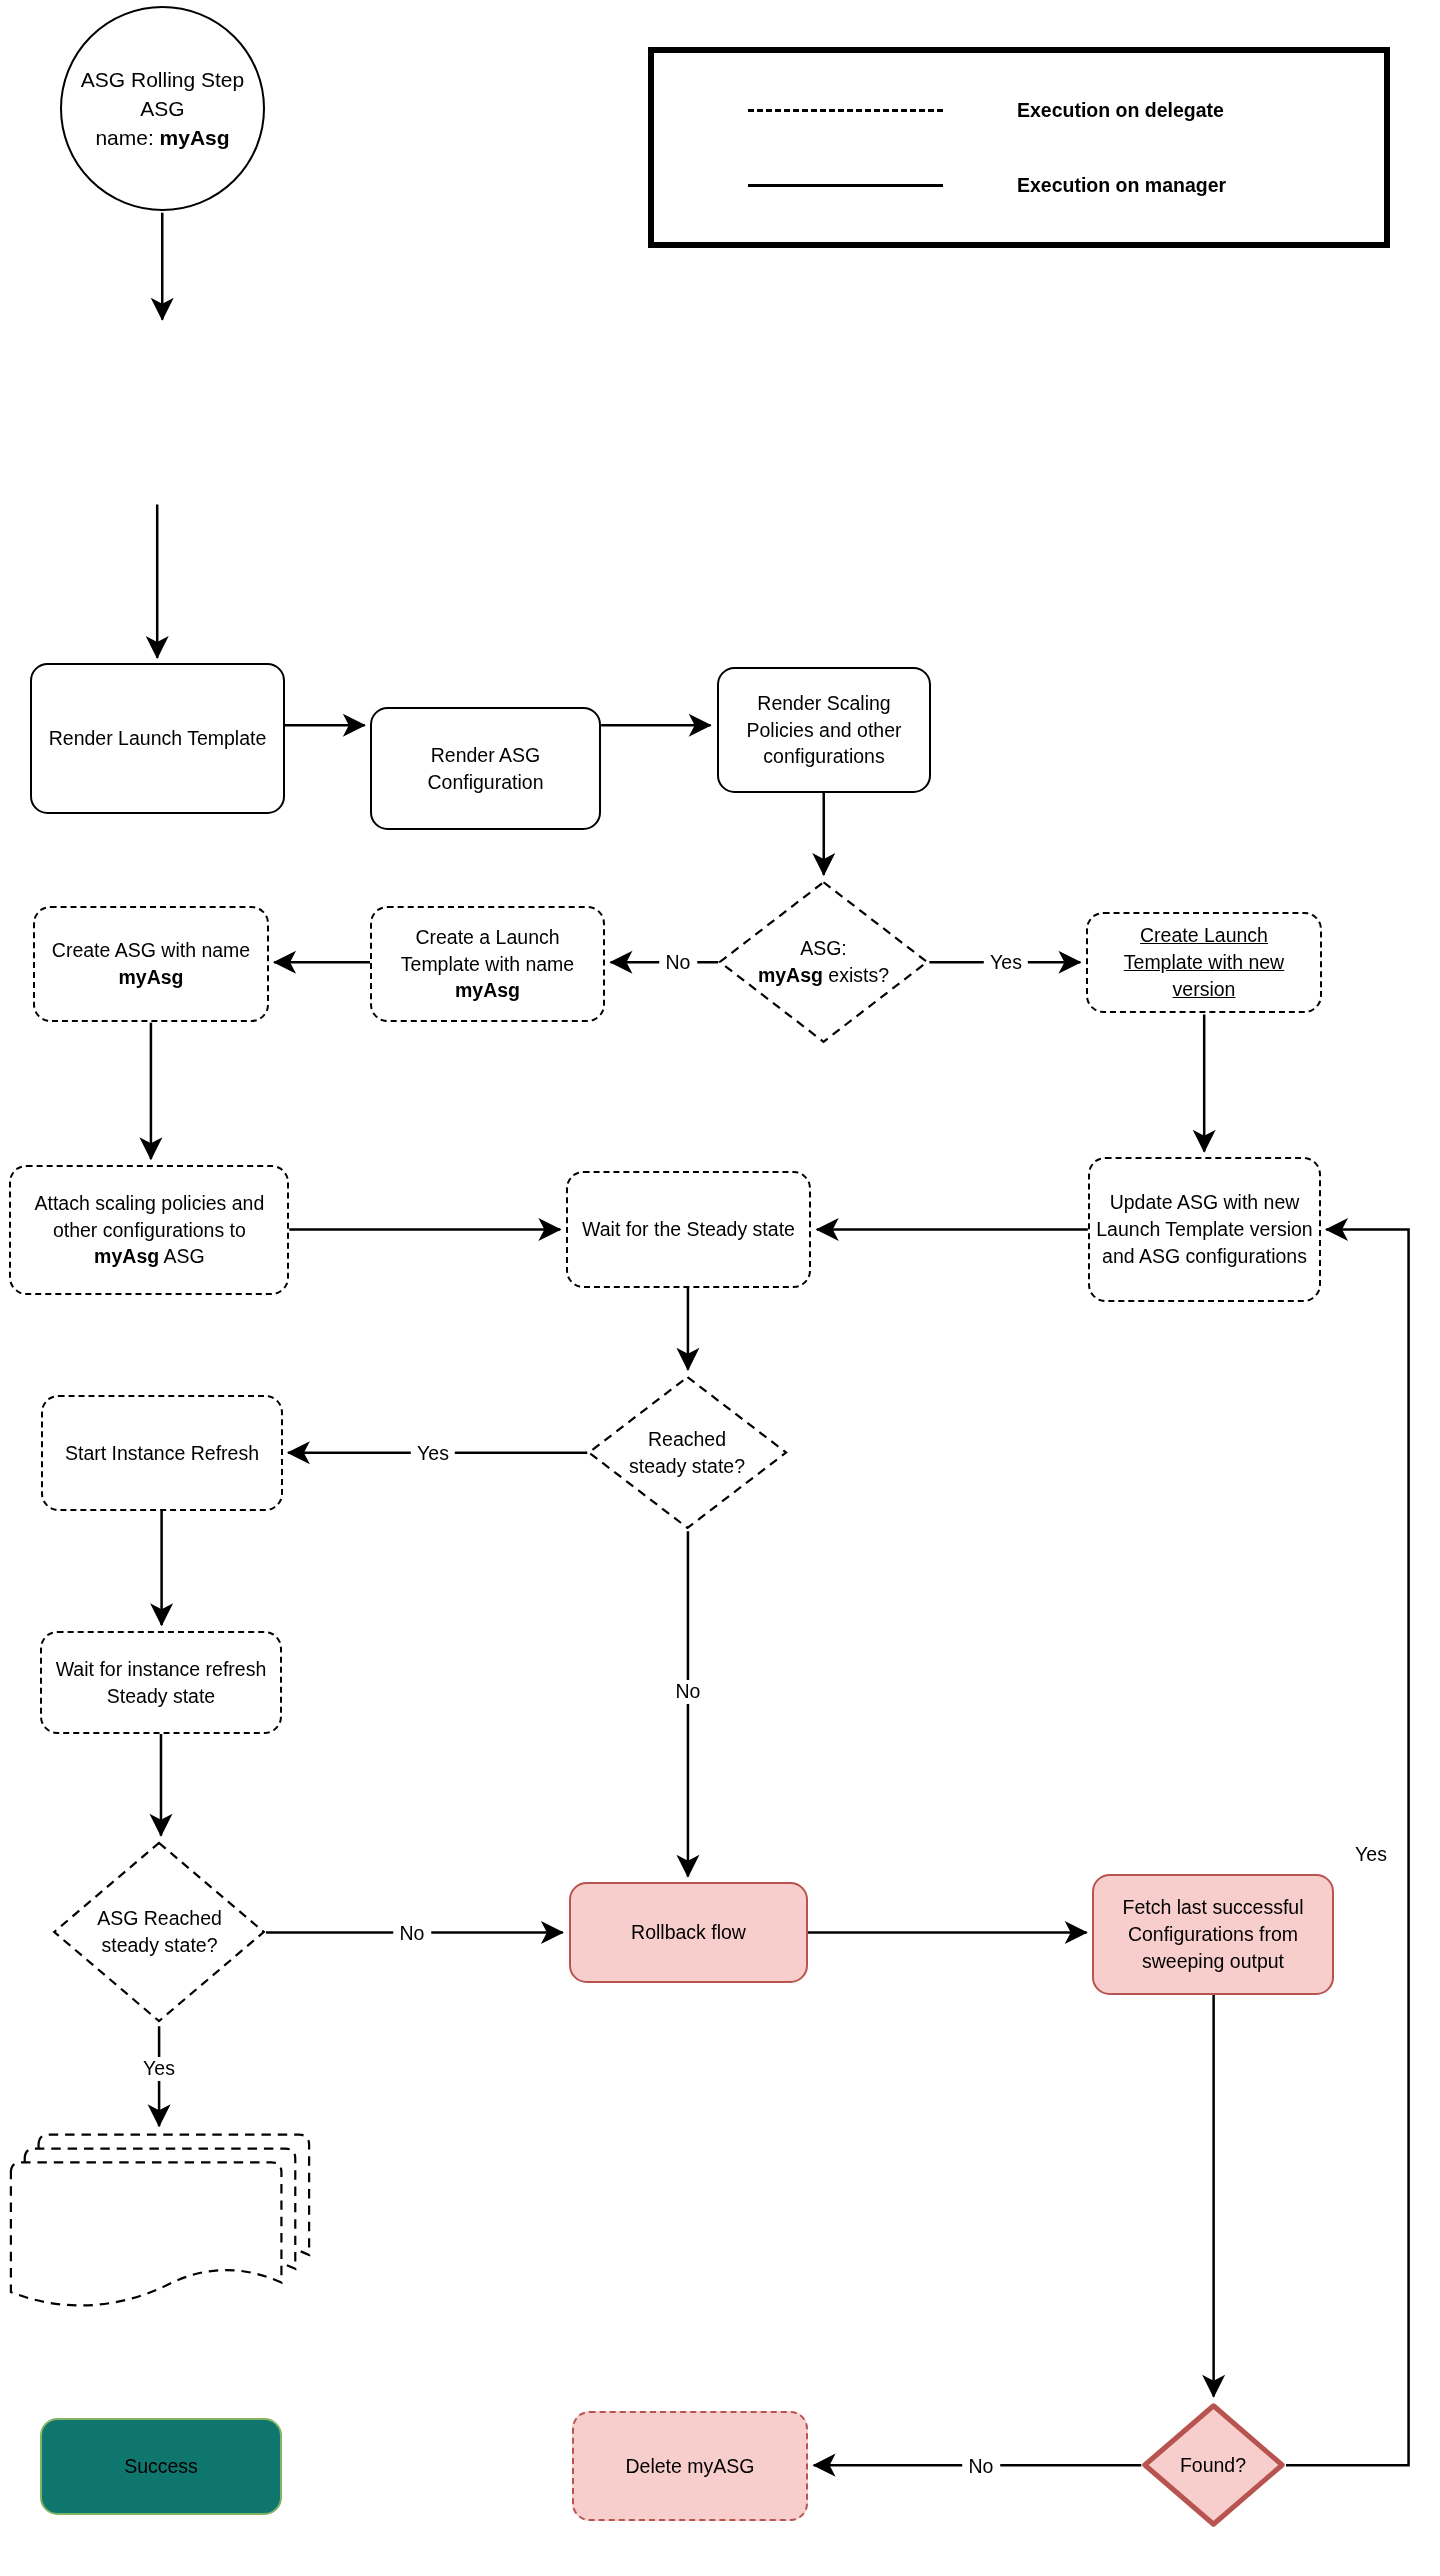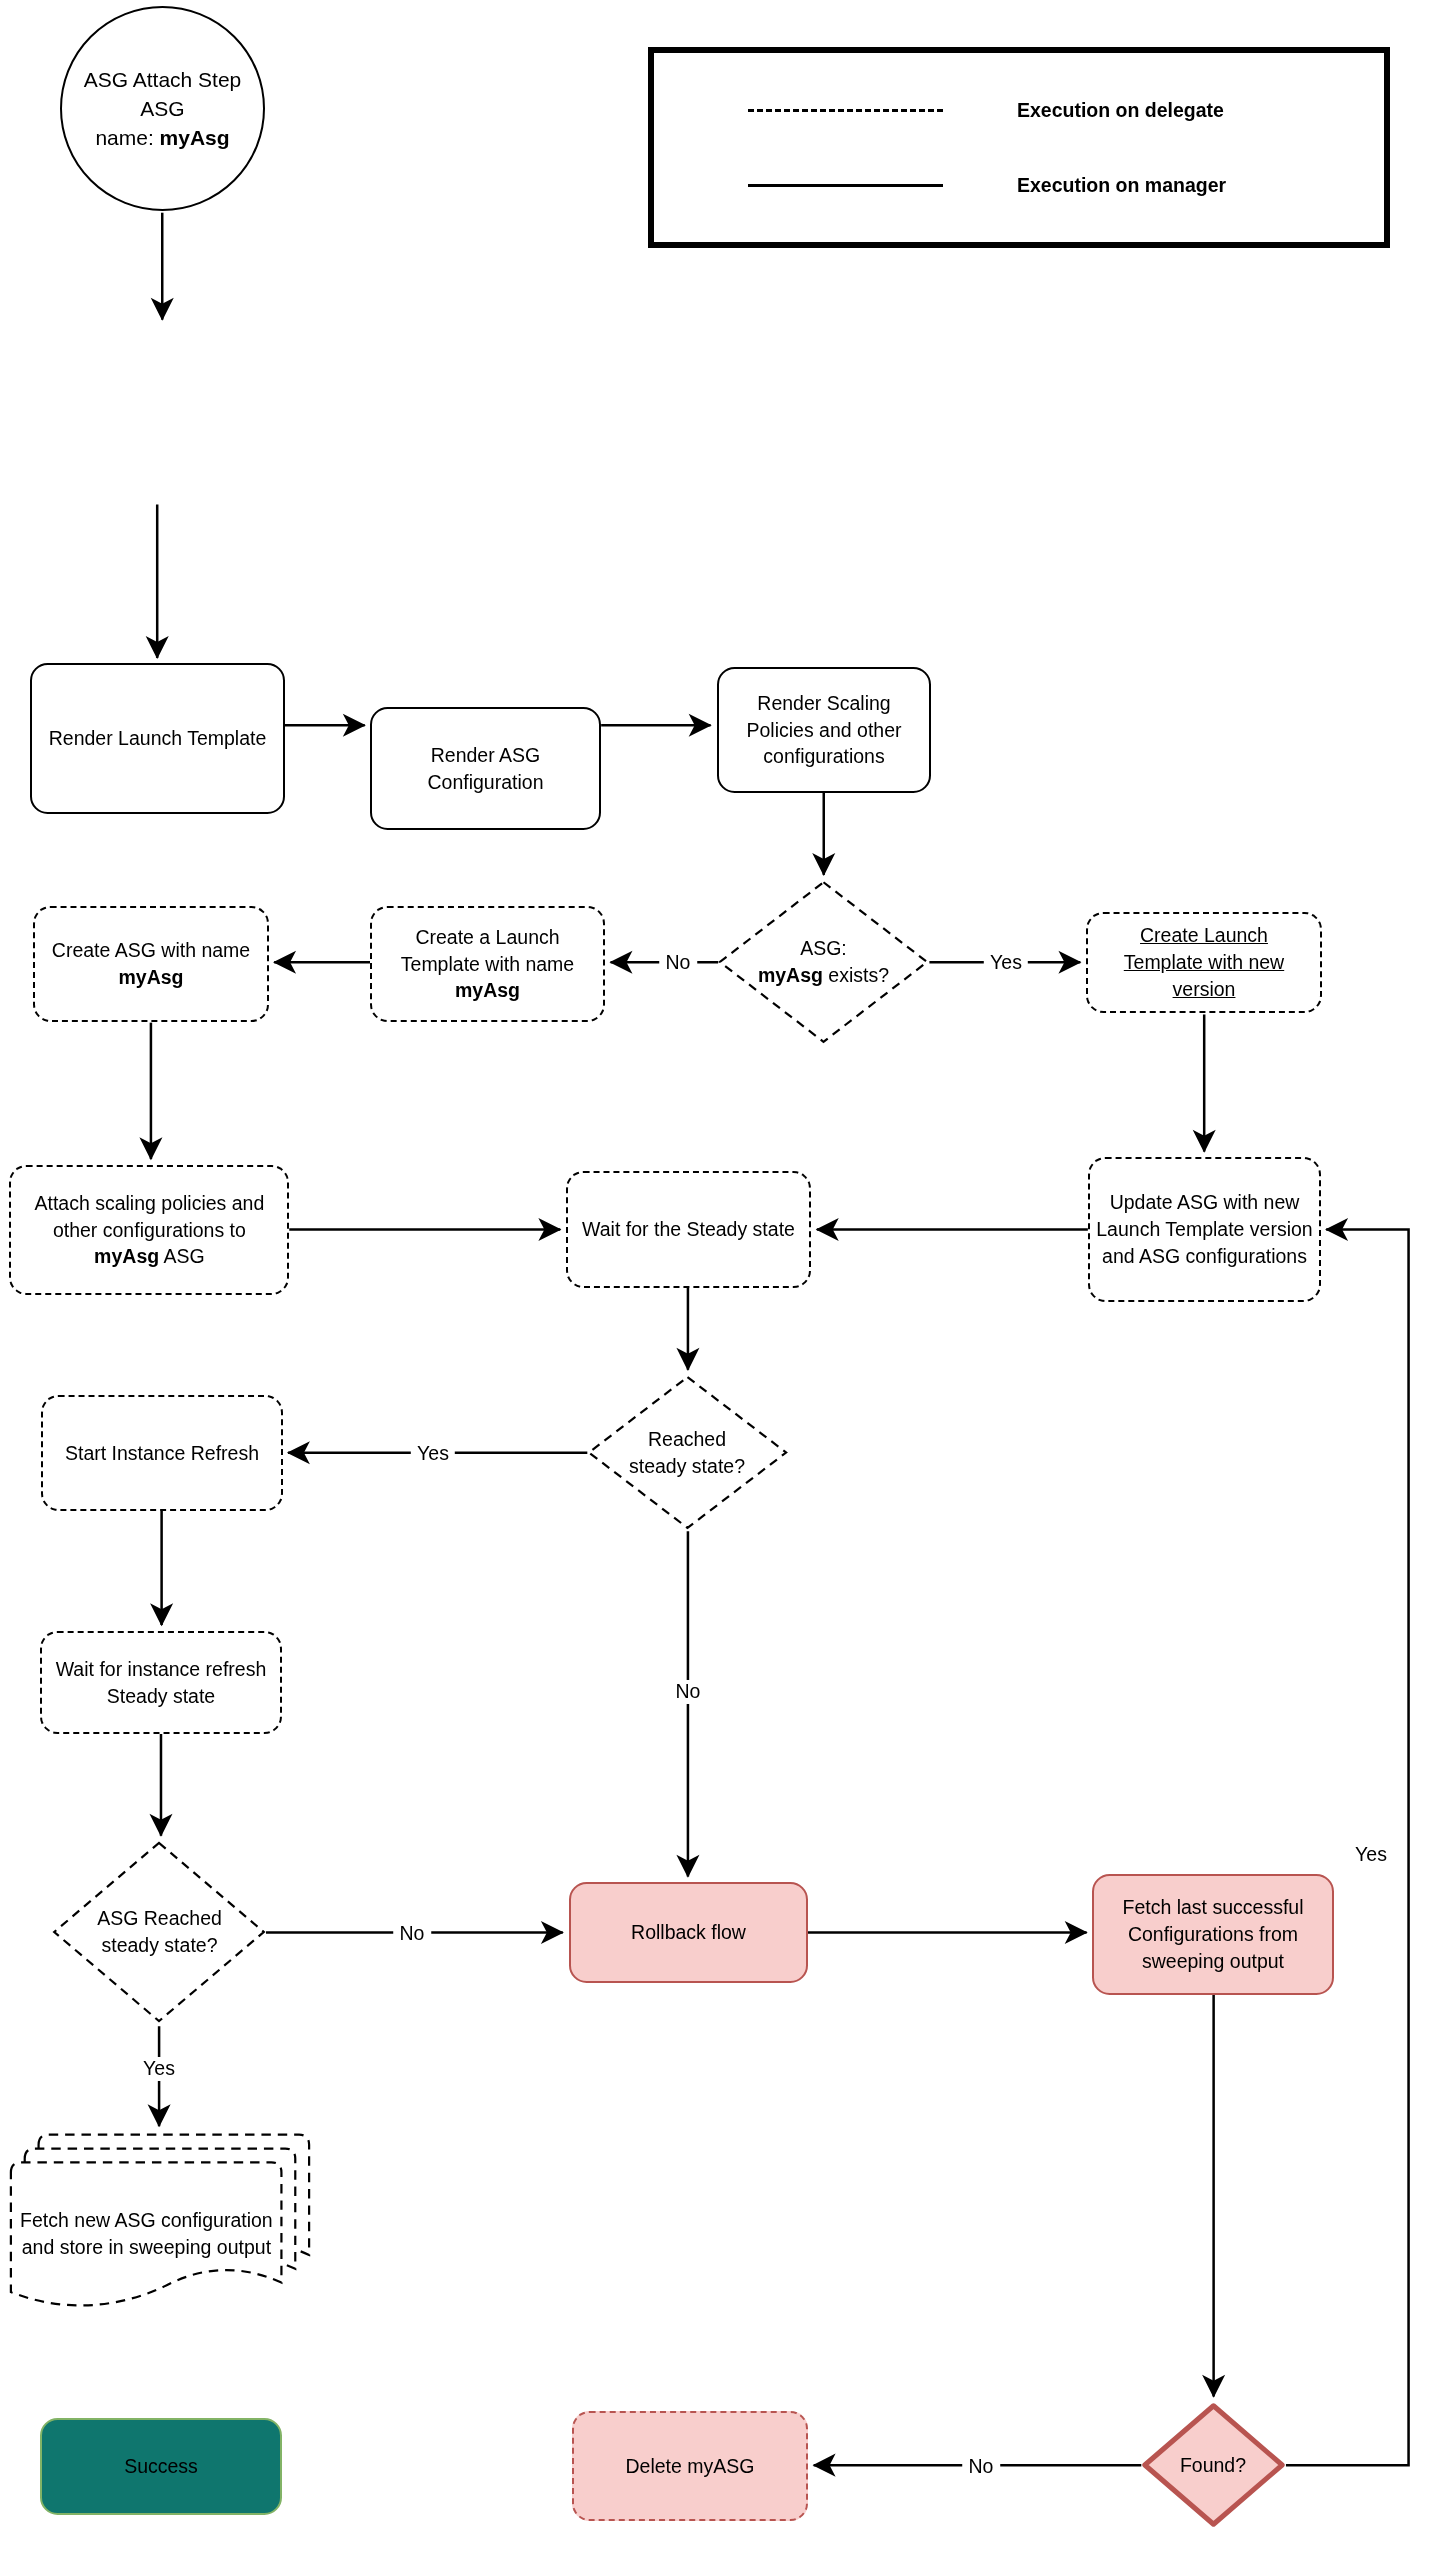--- a/index.html
+++ b/index.html
@@ -98,21 +98,21 @@
       <span class="legend-line sample-dashed"></span>
       <span class="legend-label">Execution on delegate</span>
     </div>
     <div class="legend-row">
       <span class="legend-line sample-solid"></span>
       <span class="legend-label">Execution on manager</span>
     </div>
   </div>
 
   <div class="circle-node" style="left:60px; top:6.3px; width:205px; height:205px;">
-    <div>ASG Attach Step</div>
+    <div>ASG Rolling Step</div>
     <div>ASG</div>
     <div><span>name: </span><span class="b">myAsg</span></div>
   </div>
 
 
   <div class="node" style="left:30px; top:663px; width:255px; height:151px;">
     <span>Render Launch Template</span>
   </div>
   <div class="node" style="left:370px; top:663px; width:231px; height:123px;margin-top:44px;">
     <span>Render ASG Configuration</span>
@@ -186,21 +186,20 @@
   </div>
 
   <div class="shape-node" style="left:9.4px; top:2132px; width:302px; height:186px;">
     <svg width="302" height="186" viewBox="0 0 480 295">
       <g fill="#fff" stroke="#000" stroke-width="3.5" stroke-dasharray="15,11">
         <path transform="translate(44,0)" d="M3,20 Q3,4 19,4 L417,4 Q433,4 433,20 L433,195 C373,168 313,168 253,198 C173,238 83,242 3,210 Z"></path>
         <path transform="translate(22,22)" d="M3,20 Q3,4 19,4 L417,4 Q433,4 433,20 L433,195 C373,168 313,168 253,198 C173,238 83,242 3,210 Z"></path>
         <path transform="translate(0,44)" d="M3,20 Q3,4 19,4 L417,4 Q433,4 433,20 L433,195 C373,168 313,168 253,198 C173,238 83,242 3,210 Z"></path>
       </g>
     </svg>
-    <div class="shape-label" style="left:5px; top:55px; width:264px; height:94px;">Fetch new ASG configuration and store in sweeping output</div>
   </div>
 
   <div class="node success" style="left:40px; top:2418px; width:242px; height:97px;">
     <span>Success</span>
   </div>
 
   <div class="node dashed danger" style="left:572px; top:2411px; width:236px; height:110px;">
     <span>Delete myASG</span>
   </div>
 

